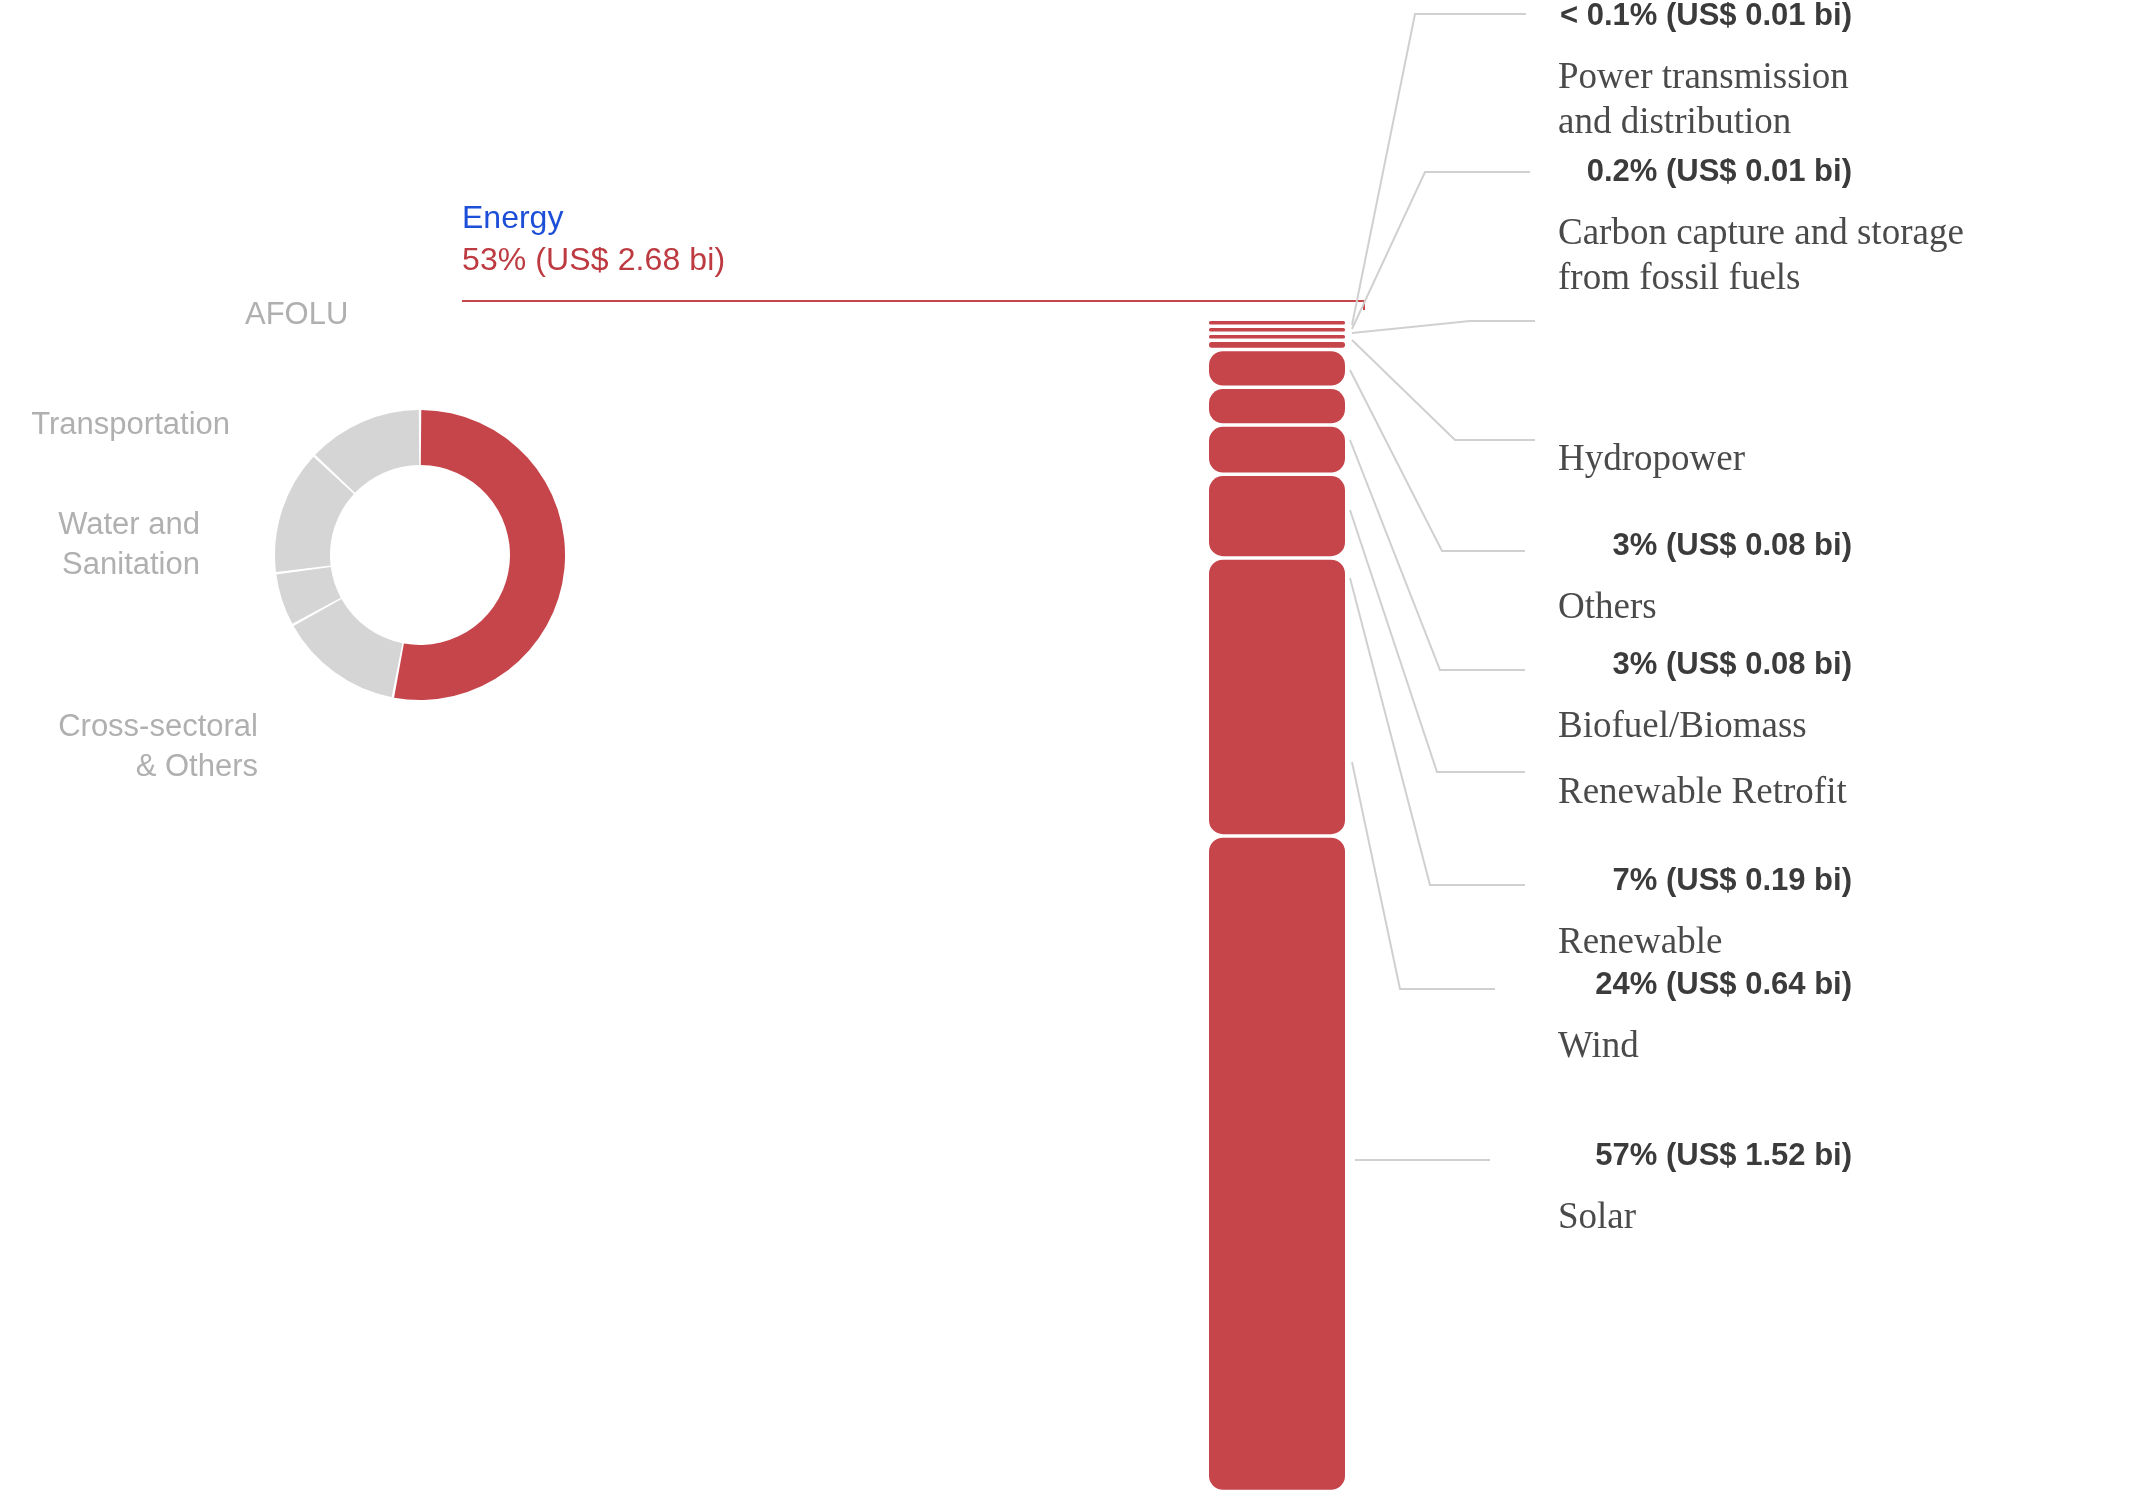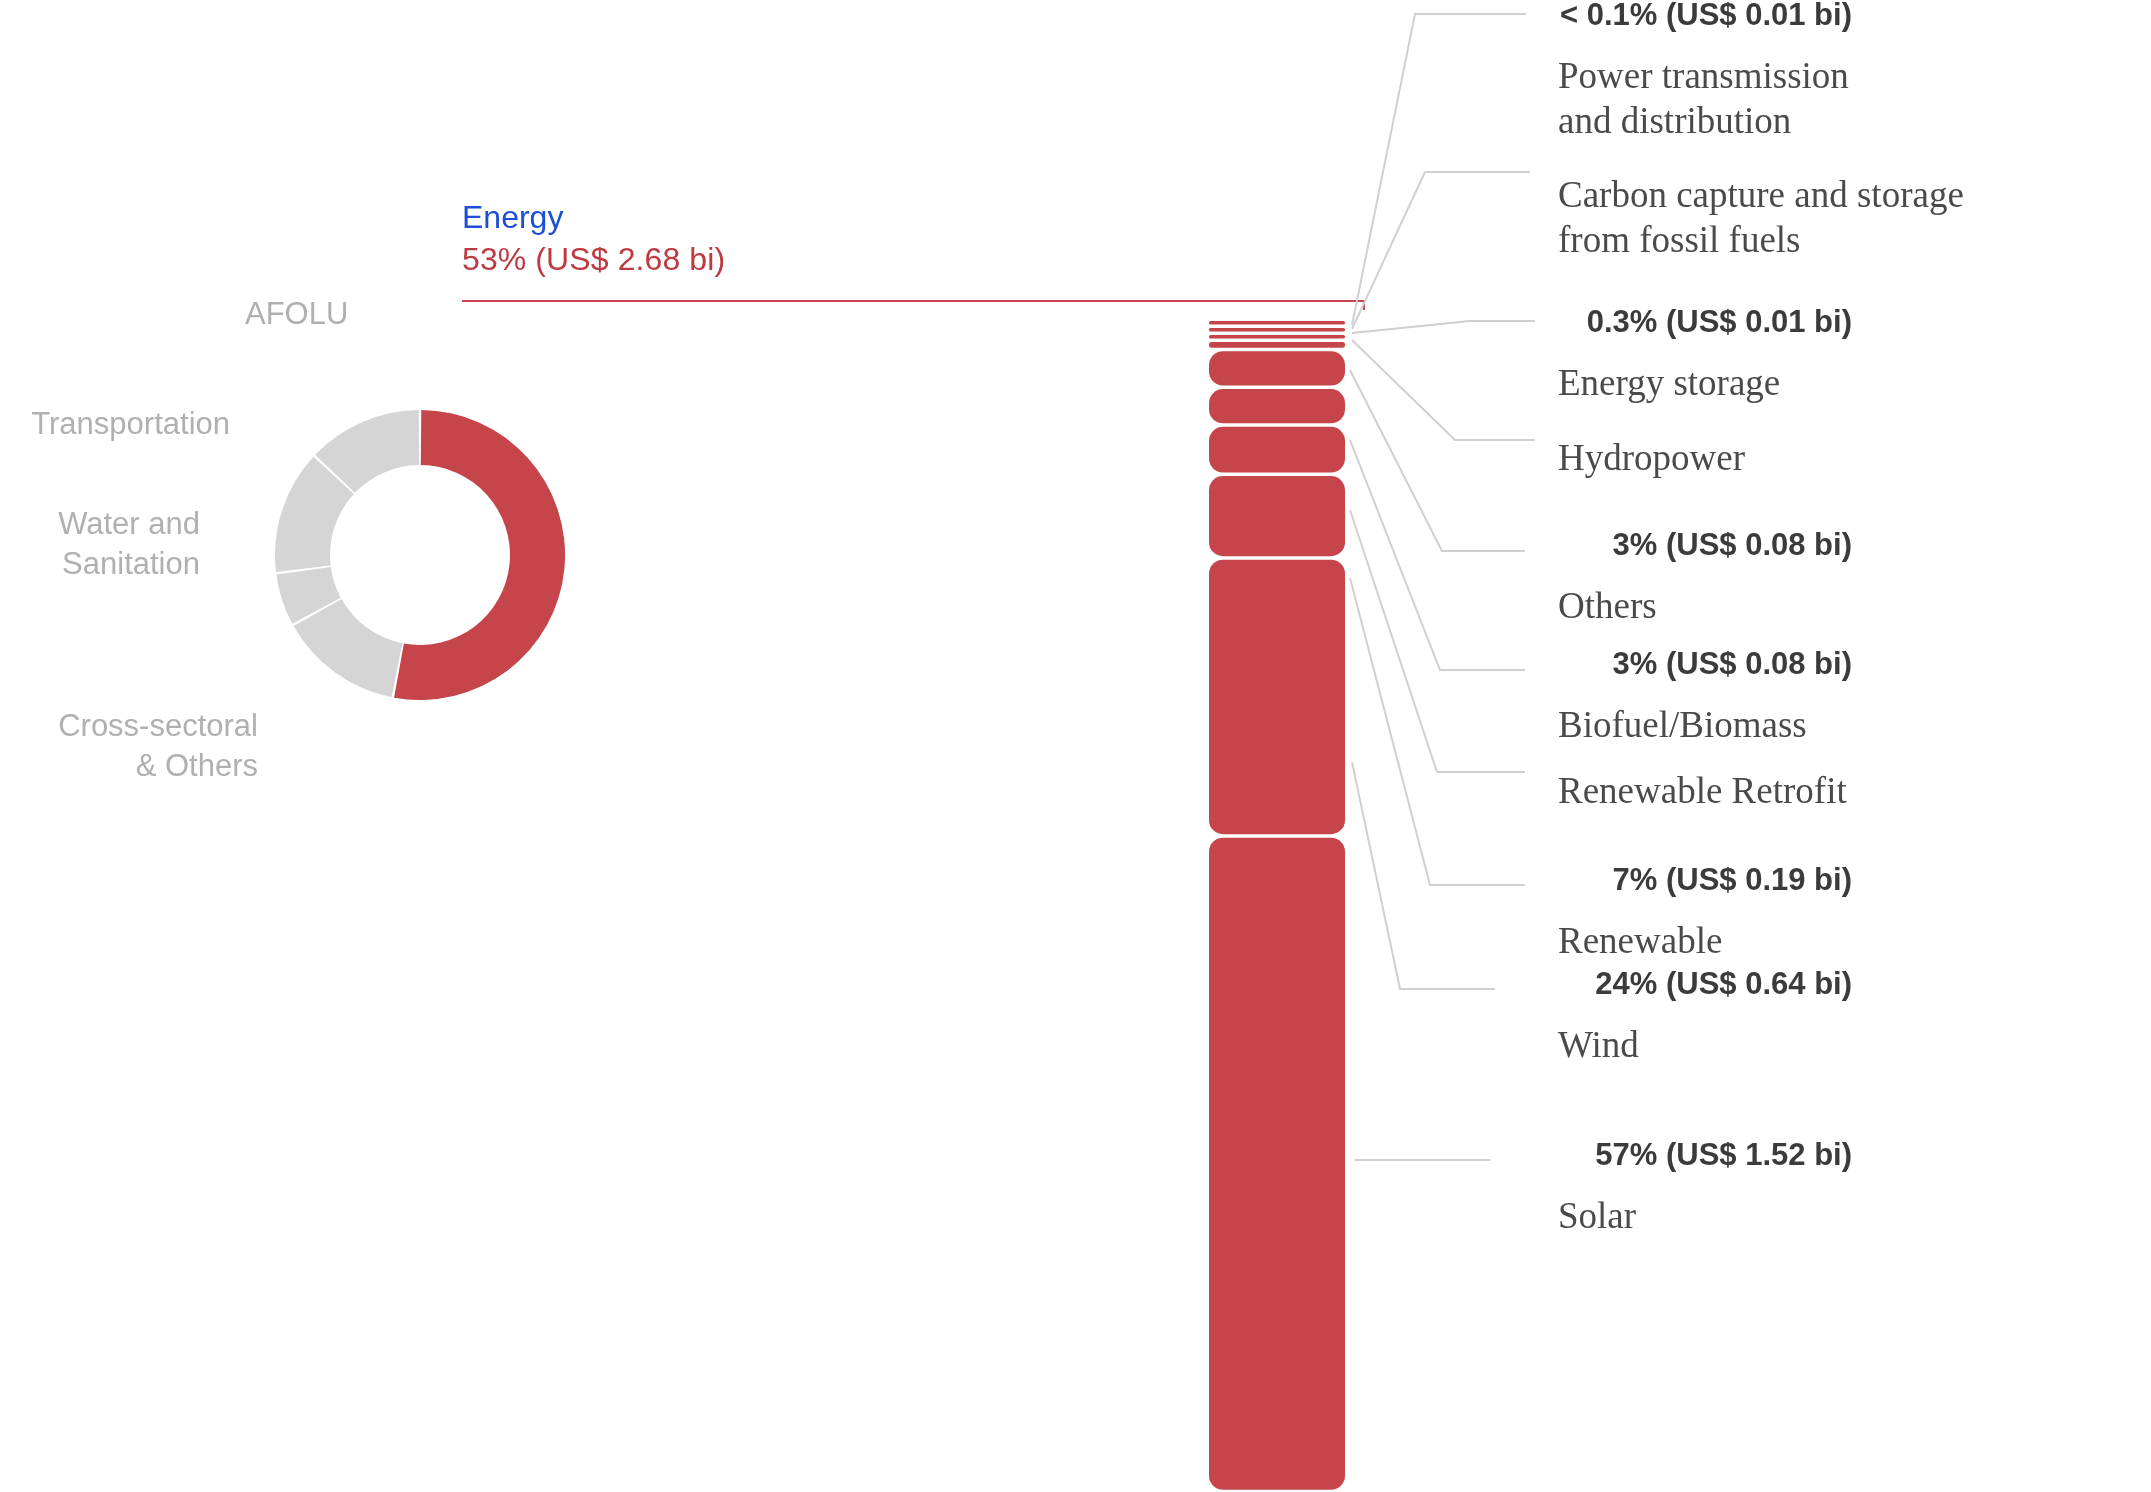--- a/index.html
+++ b/index.html
@@ -121,28 +121,25 @@
     <div class="energy-value">53% (US$ 2.68 bi)</div>
   </div>
 
   <div class="seg-label" style="left:1432px; top:-4px; width:520px;">
     <div class="seg-pct ra" style="width:420px">&lt; 0.1% (US$ 0.01 bi)</div>
     <div class="seg-name" style="padding-left:126px">Power transmission
 and distribution</div>
   </div>
 
   <div class="seg-label" style="left:1432px; top:152px; width:560px;">
+    <div class="seg-pct ra" style="width:420px">0.2% (US$ 0.01 bi)</div>
     <div class="seg-name" style="padding-left:126px">Carbon capture and storage
 from fossil fuels</div>
   </div>
 
-  <div class="seg-label" style="left:1432px; top:303px; width:520px;">
-    <div class="seg-pct ra" style="width:420px">0.3% (US$ 0.01 bi)</div>
-    <div class="seg-name" style="padding-left:126px">Energy storage</div>
-  </div>
 
   <div class="seg-label" style="left:1432px; top:415px; width:520px;">
     <div class="seg-name" style="padding-left:126px">Hydropower</div>
   </div>
 
   <div class="seg-label" style="left:1432px; top:526px; width:520px;">
     <div class="seg-pct ra" style="width:420px">3% (US$ 0.08 bi)</div>
     <div class="seg-name" style="padding-left:126px">Others</div>
   </div>
 

